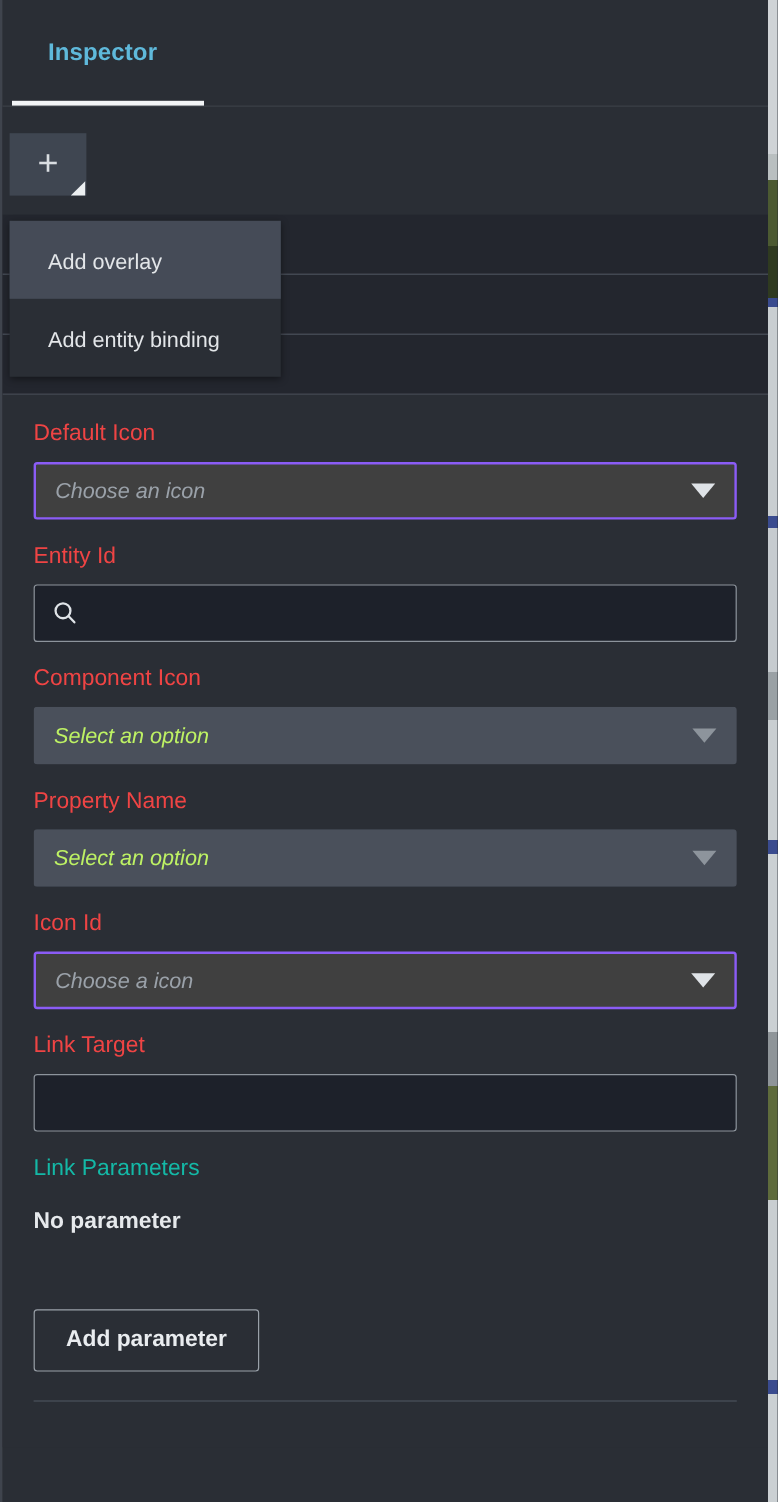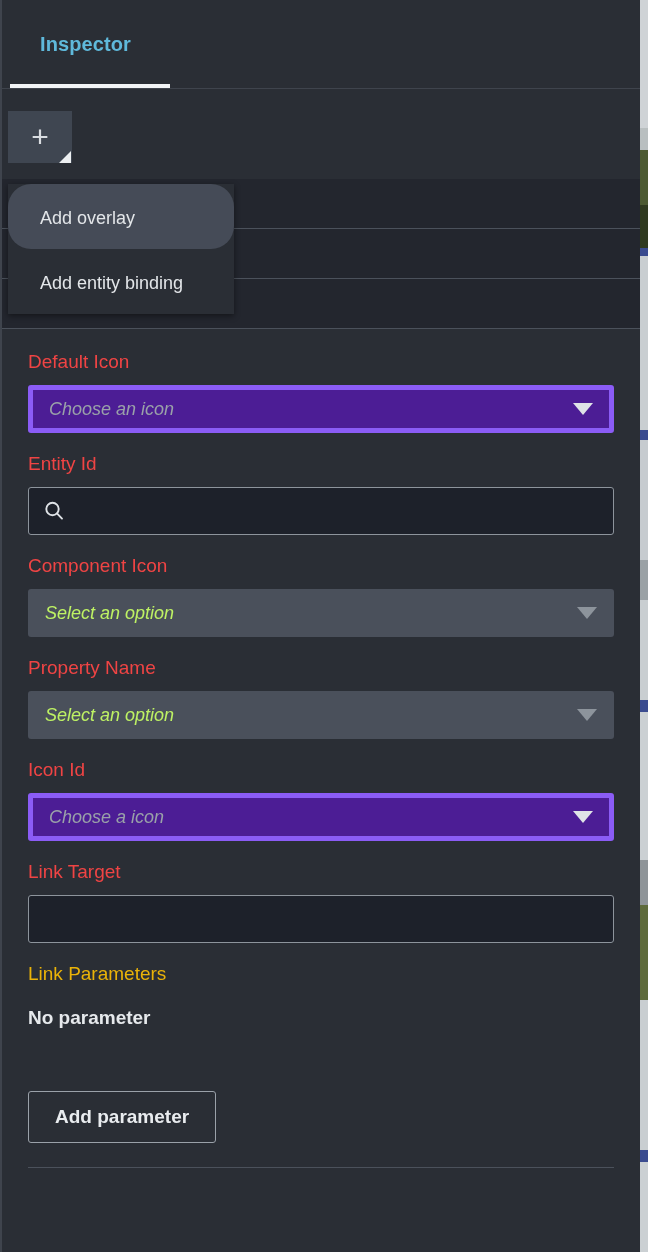--- a/index.html
+++ b/index.html
@@ -163,43 +163,42 @@
   .menu-item {
     height: 65px;
     display: flex;
     align-items: center;
     padding: 4px 0 0 32px;
     box-sizing: border-box;
     color: #e3e6e9;
     font-size: 18px;
     cursor: pointer;
     white-space: nowrap;
-    border-radius: 23px;
   }
   .menu-item.hover { background: #454b57; }
 
   
   .form-body {
     position: relative;
     padding: 22px 26px 0 26px;
     background: #2a2e35;
   }
   .field { margin-bottom: 20px; }
   .field-label {
     color: #ef4444;
     font-size: 19px;
     margin-bottom: 12px;
     display: block;
   }
 
   .select-box {
     position: relative;
     height: 48px;
-    background: #4c1d95;
-    border: 5px solid #8b5cf6;
+    background: #404040;
+    border: 2px solid #8b5cf6;
     border-radius: 3px;
     display: flex;
     align-items: center;
     padding: 0 16px;
     box-sizing: border-box;
     cursor: pointer;
   }
   .select-box .ph {
     color: #9aa1a9;
     font-size: 18px;
@@ -247,21 +246,21 @@
   .text-input input::placeholder { color: #9aa1a9; }
   .search-icon { margin-right: 10px; display: flex; align-items: center; }
 
   .static-text {
     color: #e6e9ec;
     font-size: 19px;
     margin: 0 0 26px 0;
     font-weight: bold;
   }
   .params-label {
-    color: #eab308;
+    color: #14b8a6;
     font-size: 19px;
     margin-bottom: 22px;
     display: block;
   }
 
   .add-param-btn {
     background: transparent;
     border: 1px solid #9aa1a9;
     border-radius: 3px;
     color: #e9ecef;

